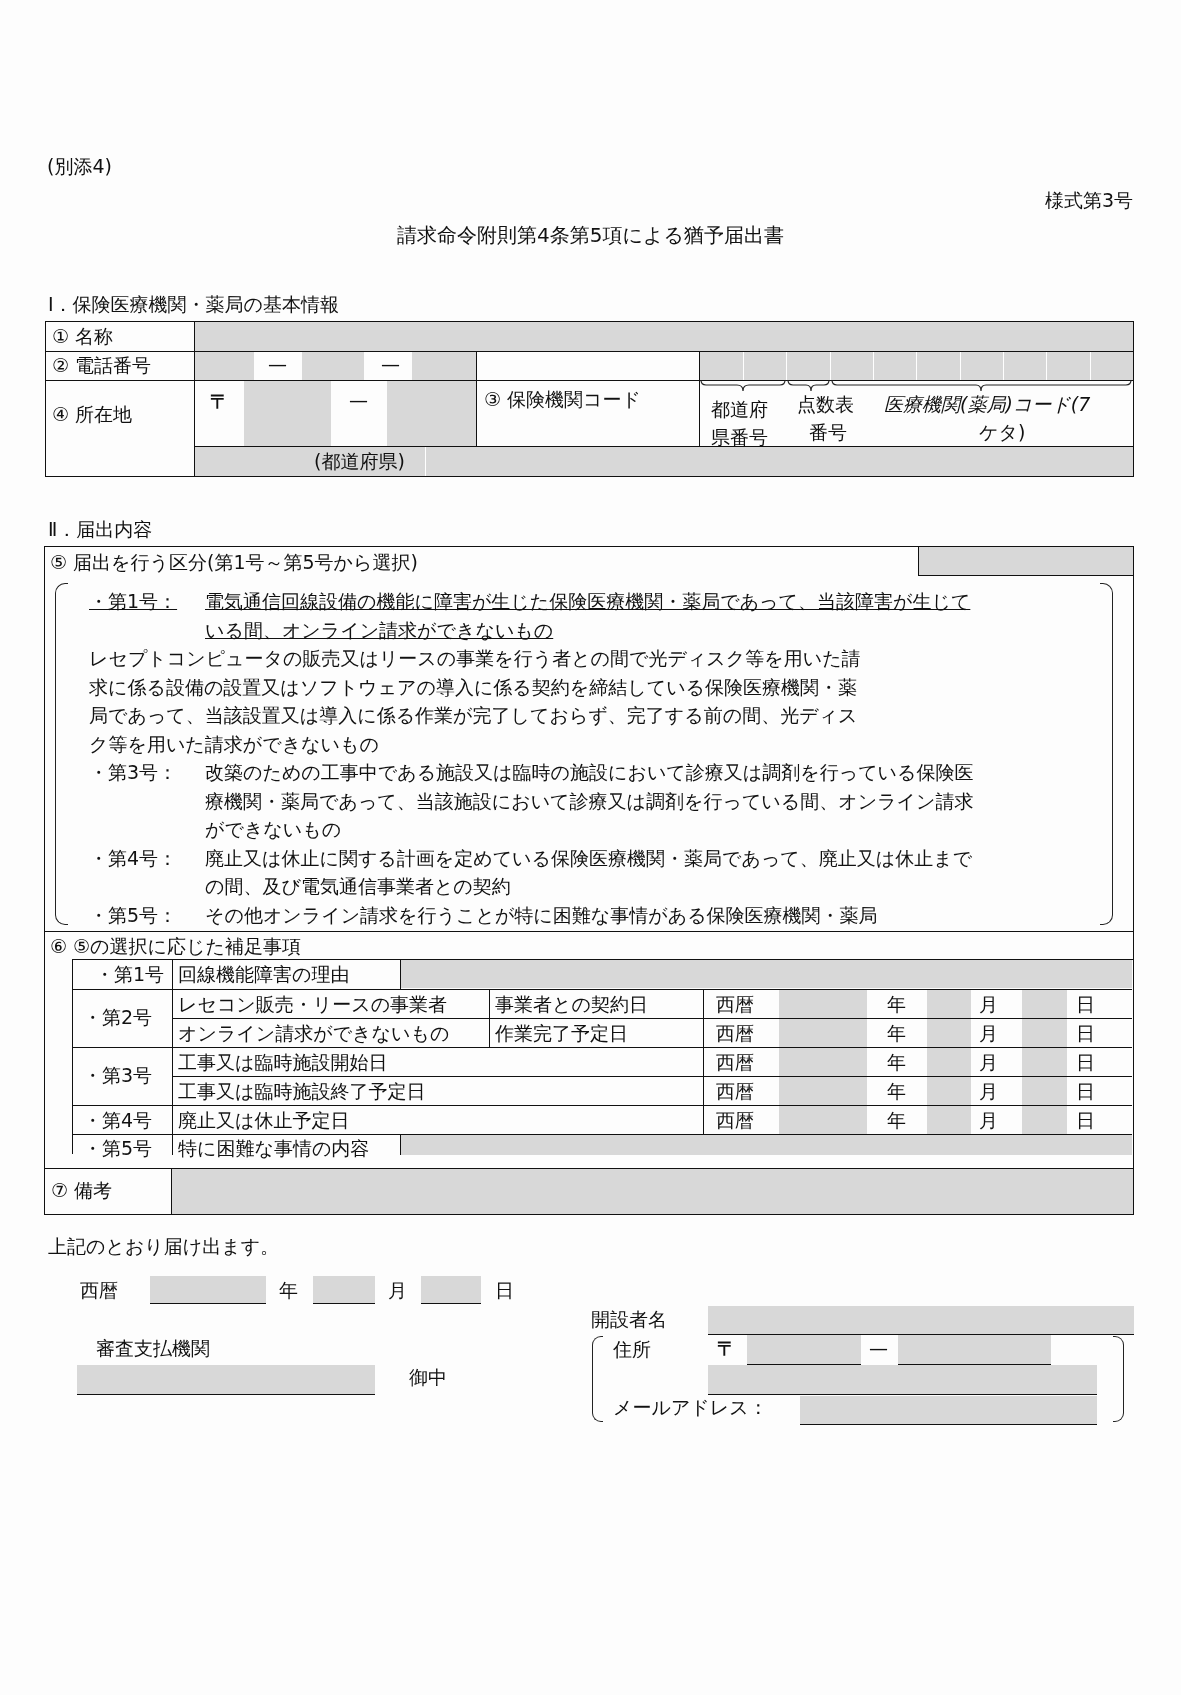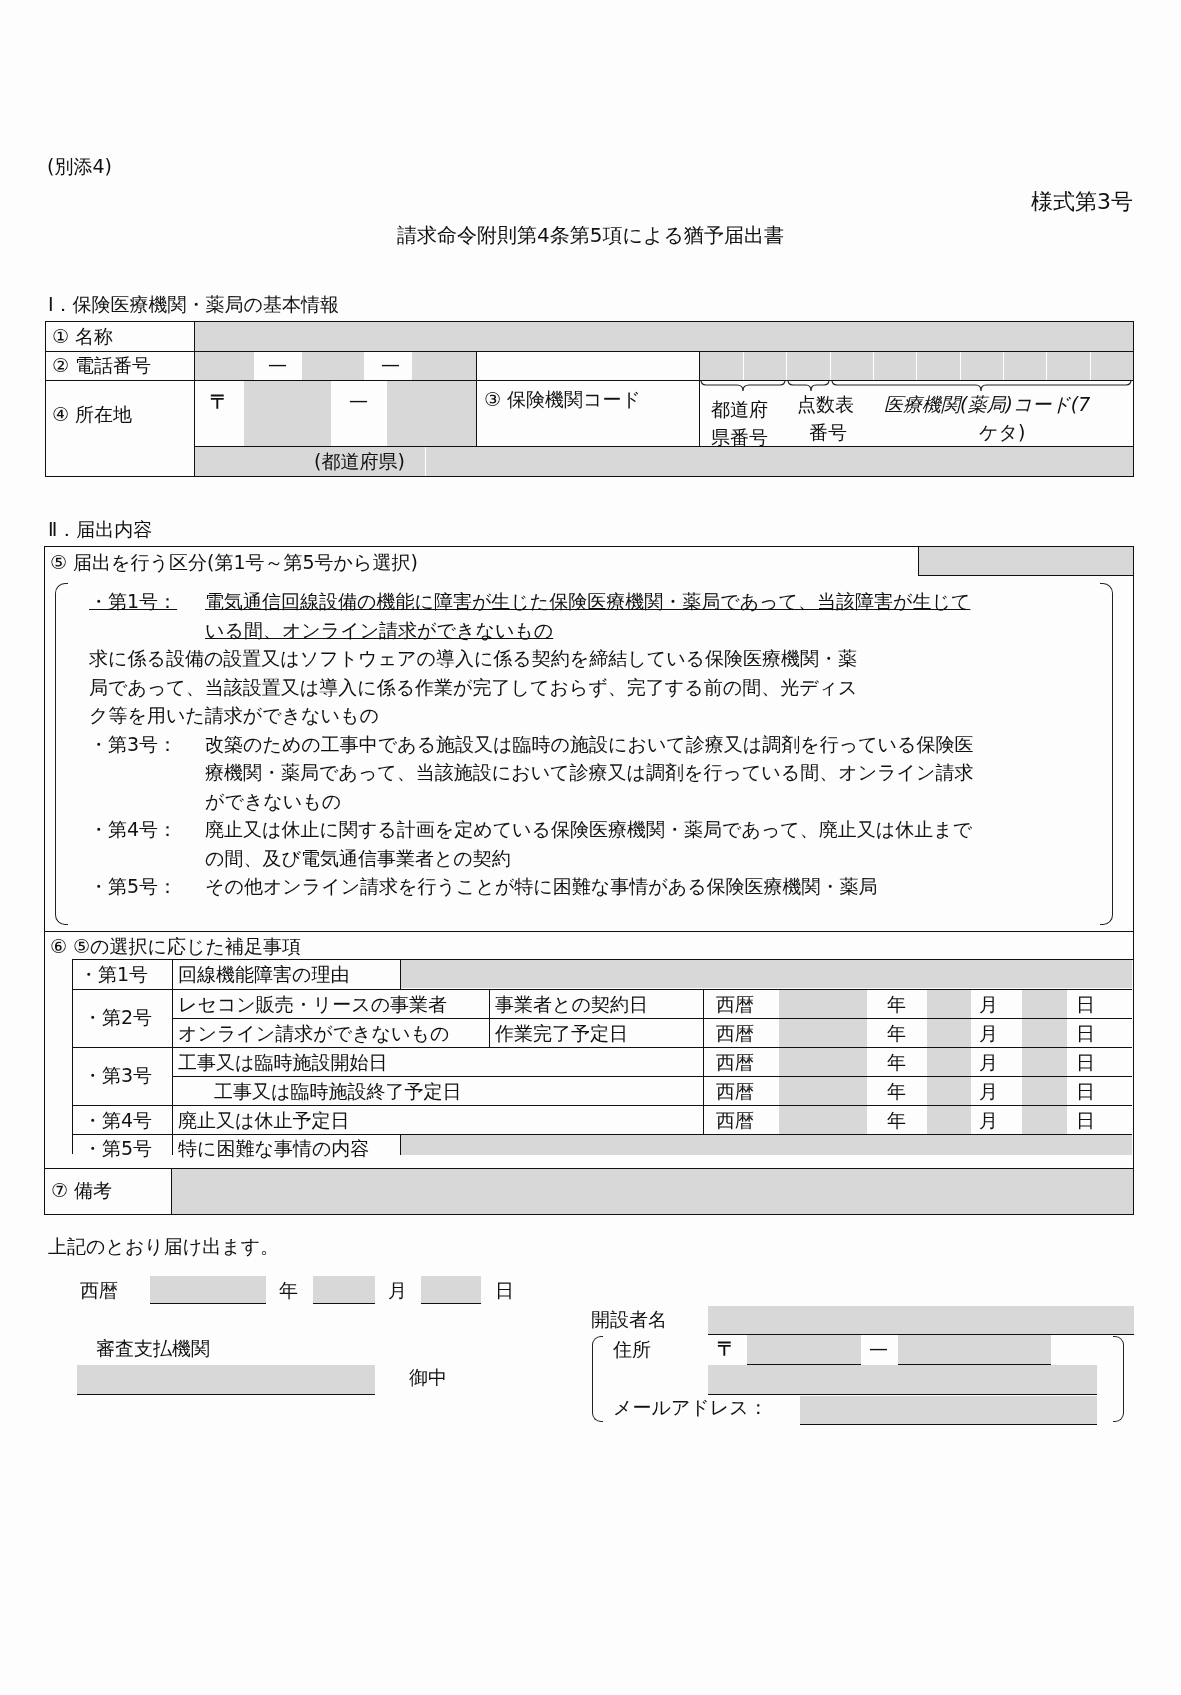--- a/index.html
+++ b/index.html
@@ -11,21 +11,21 @@
   .txt{position:absolute;white-space:nowrap;line-height:1;}
   .hline{position:absolute;height:0;border-top:1.5px solid #111;}
   .vline{position:absolute;width:0;border-left:1.5px solid #111;}
   .ul{border-bottom:1.5px solid #111;box-sizing:border-box;}
   .wsep{position:absolute;top:0;bottom:0;width:0;border-left:1.5px solid #fff;}
 </style>
 </head>
 <body>
 
 <div class="txt" style="left:47px;top:157px;font-size:19px;">(別添4)</div>
-<div class="txt" style="right:48px;top:191px;font-size:22px;">様式第3号</div>
+<div class="txt" style="right:48px;top:191px;font-size:19px;">様式第3号</div>
 <div class="txt" style="left:0;width:1181px;text-align:center;top:225px;font-size:20px;">請求命令附則第4条第5項による猶予届出書</div>
 
 <div class="txt" style="left:48px;top:295px;">Ⅰ．保険医療機関・薬局の基本情報</div>
 
 <div class="abs b" style="left:45px;top:321px;width:1089px;height:156px;">
 
   <div class="vline" style="left:148px;top:0;height:154px;"></div>
 
   <div class="hline" style="left:0;top:29px;width:1087px;"></div>
   <div class="hline" style="left:0;top:58px;width:430px;"></div>
@@ -92,20 +92,21 @@
   <div class="abs" style="left:44px;top:40px;width:1010px;font-size:19px;line-height:28.5px;">
     <div style="display:flex;text-decoration:underline;">
       <div style="width:116px;">・第1号：</div>
       <div>
           <div>電気通信回線設備の機能に障害が生じた保険医療機関・薬局であって、当該障害が生じて</div>
           <div>いる間、オンライン請求ができないもの</div>
         </div>
     </div>
     <div style="display:flex;">
       <div>
+          <div>レセプトコンピュータの販売又はリースの事業を行う者との間で光ディスク等を用いた請</div>
           <div>求に係る設備の設置又はソフトウェアの導入に係る契約を締結している保険医療機関・薬</div>
           <div>局であって、当該設置又は導入に係る作業が完了しておらず、完了する前の間、光ディス</div>
           <div>ク等を用いた請求ができないもの</div>
         </div>
     </div>
     <div style="display:flex;">
       <div style="width:116px;">・第3号：</div>
       <div>
           <div>改築のための工事中である施設又は臨時の施設において診療又は調剤を行っている保険医</div>
           <div>療機関・薬局であって、当該施設において診療又は調剤を行っている間、オンライン請求</div>
@@ -134,35 +135,35 @@
 
     <div class="hline" style="left:0;top:29px;width:1059px;"></div>
     <div class="hline" style="left:100px;top:58px;width:959px;"></div>
     <div class="hline" style="left:0;top:87px;width:1059px;"></div>
     <div class="hline" style="left:100px;top:116px;width:959px;"></div>
     <div class="hline" style="left:0;top:145px;width:1059px;"></div>
     <div class="hline" style="left:0;top:174px;width:1059px;"></div>
 
     <div class="vline" style="left:99px;top:0;height:195px;"></div>
 
-    <div class="txt" style="left:6px;top:5px;">・第1号</div>
+    <div class="txt" style="left:22px;top:5px;">・第1号</div>
     <div class="txt" style="left:105px;top:5px;">回線機能障害の理由</div>
     <div class="vline" style="left:327px;top:0;height:29px;"></div>
     <div class="abs g" style="left:328px;top:0;width:731px;height:28px;"></div>
 
     <div class="txt" style="left:10px;top:48px;">・第2号</div>
     <div class="txt" style="left:105px;top:35px;">レセコン販売・リースの事業者</div>
     <div class="txt" style="left:105px;top:64px;">オンライン請求ができないもの</div>
     <div class="vline" style="left:416px;top:29px;height:58px;"></div>
     <div class="txt" style="left:422px;top:35px;">事業者との契約日</div>
     <div class="txt" style="left:422px;top:64px;">作業完了予定日</div>
 
     <div class="txt" style="left:10px;top:106px;">・第3号</div>
     <div class="txt" style="left:105px;top:93px;">工事又は臨時施設開始日</div>
-    <div class="txt" style="left:105px;top:122px;margin-left:36px;">工事又は臨時施設終了予定日</div>
+    <div class="txt" style="left:105px;top:122px;">工事又は臨時施設終了予定日</div>
 
     <div class="txt" style="left:10px;top:151px;">・第4号</div>
     <div class="txt" style="left:105px;top:151px;">廃止又は休止予定日</div>
 
     <div class="txt" style="left:10px;top:179px;">・第5号</div>
     <div class="txt" style="left:105px;top:179px;">特に困難な事情の内容</div>
     <div class="vline" style="left:327px;top:174px;height:21px;"></div>
     <div class="abs g" style="left:328px;top:175px;width:731px;height:20px;"></div>
 
     <div class="vline" style="left:630px;top:29px;height:145px;"></div>

